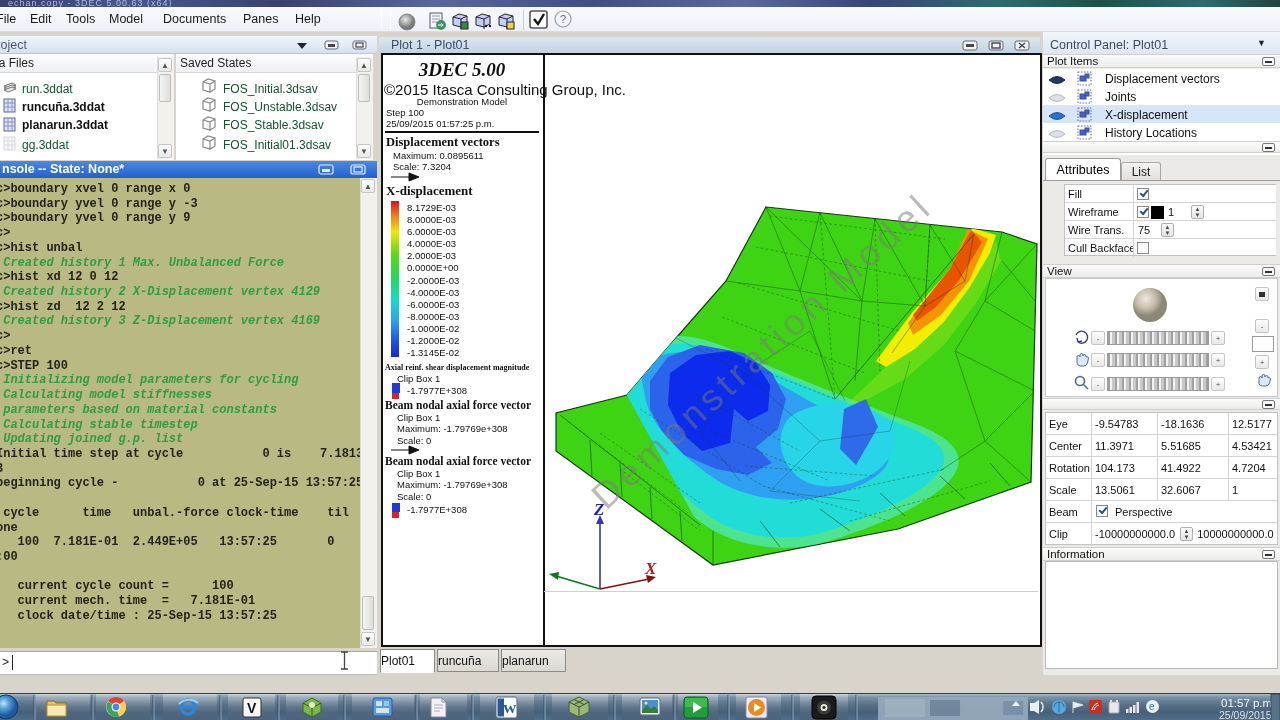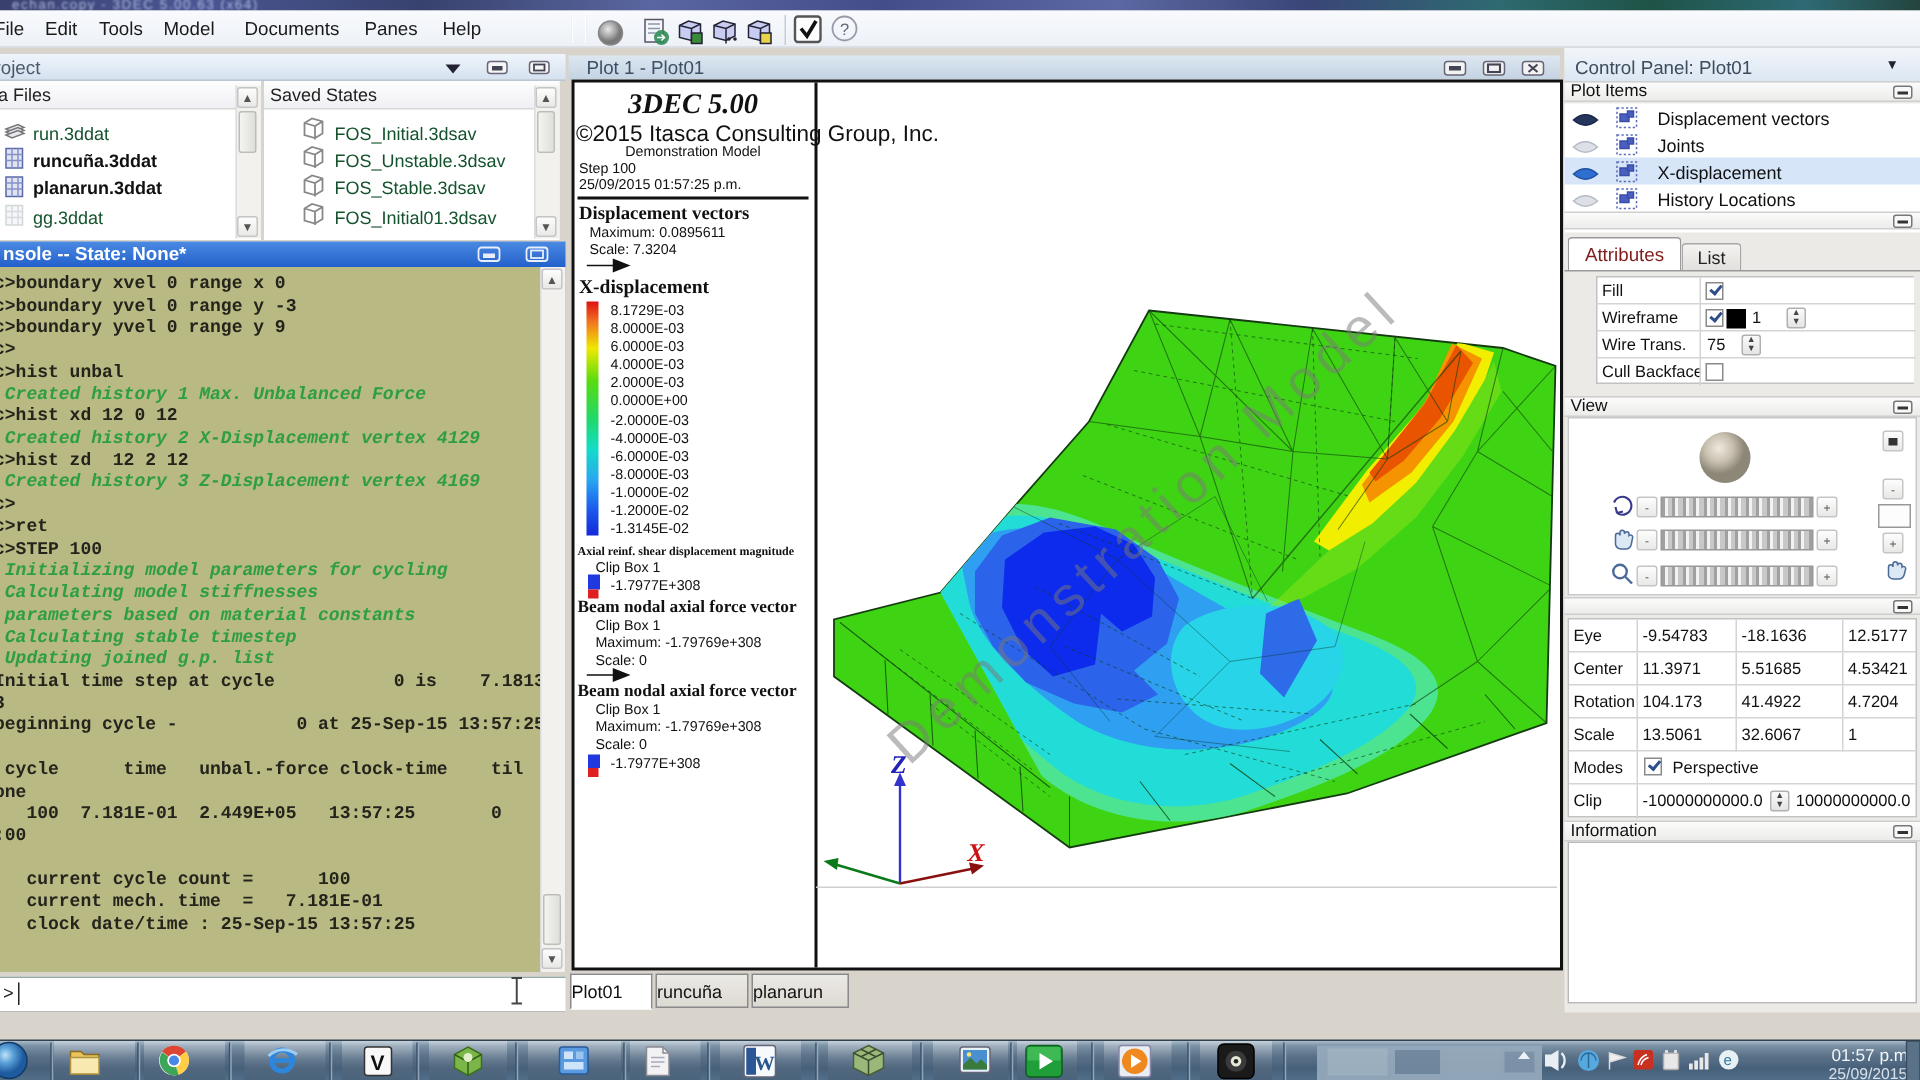--- a/index.html
+++ b/index.html
@@ -377,21 +377,21 @@
             </g>
         </g>
       </svg>
       <div class="cprow" style="left:62px;top:3px">Displacement vectors</div>
       <div class="cprow" style="left:62px;top:21px">Joints</div>
       <div class="cprow" style="left:62px;top:39px">X-displacement</div>
       <div class="cprow" style="left:62px;top:57px">History Locations</div>
     </div>
     <div class="sechdr" style="top:109px;height:12px">&nbsp;<span class="minbtn" style="right:5px;top:1px"></span></div>
     <div class="abs" style="left:0;top:123px;width:237px;height:110px;background:#eceae7">
-      <div class="abs" style="left:2px;top:3px;width:76px;height:22px;background:#fff;border:1px solid #9a9a9a;border-bottom:none;border-radius:3px 3px 0 0;font-size:12.5px;color:#7f1d1d;text-align:center;padding-top:4px">Attributes</div>
+      <div class="abs" style="left:2px;top:3px;width:76px;height:22px;background:#fff;border:1px solid #9a9a9a;border-bottom:none;border-radius:3px 3px 0 0;font-size:12.5px;color:#000000;text-align:center;padding-top:4px">Attributes</div>
       <div class="abs" style="left:78px;top:7px;width:40px;height:18px;background:linear-gradient(#f4f3f1,#e2e0dc);border:1px solid #a8a8a8;border-bottom:none;border-radius:3px 3px 0 0;font-size:12px;color:#222;text-align:center;padding-top:2px">List</div>
       <div class="abs" style="left:0;top:25px;width:237px;height:1px;background:#9a9a9a"></div>
       <div class="vtbl" style="left:21px;top:29px;width:212px;height:72px;border-right:none">
         <div class="vc" style="left:0;top:0;width:69px;height:18px">Fill</div>
           <div class="vc" style="left:69px;top:0;width:143px;height:18px;border-right:none"></div>
         <div class="vc" style="left:0;top:18px;width:69px;height:18px">Wireframe</div>
           <div class="vc" style="left:69px;top:18px;width:143px;height:18px;border-right:none"></div>
         <div class="vc" style="left:0;top:36px;width:69px;height:18px">Wire Trans.</div>
           <div class="vc" style="left:69px;top:36px;width:143px;height:18px;border-right:none"></div>
         <div class="vc" style="left:0;top:54px;width:69px;height:18px;border-bottom:none">Cull Backface</div>
@@ -458,21 +458,21 @@
       <div class="vc" style="left:112px;top:22px;width:71px;height:22px;padding-top:5px">5.51685</div>
       <div class="vc" style="left:183px;top:22px;width:48px;height:22px;padding-top:5px;border-right:none">4.53421</div>
       <div class="vc" style="left:0;top:44px;width:46px;height:22px;padding-top:5px">Rotation</div>
       <div class="vc" style="left:46px;top:44px;width:66px;height:22px;padding-top:5px">104.173</div>
       <div class="vc" style="left:112px;top:44px;width:71px;height:22px;padding-top:5px">41.4922</div>
       <div class="vc" style="left:183px;top:44px;width:48px;height:22px;padding-top:5px;border-right:none">4.7204</div>
       <div class="vc" style="left:0;top:66px;width:46px;height:22px;padding-top:5px">Scale</div>
       <div class="vc" style="left:46px;top:66px;width:66px;height:22px;padding-top:5px">13.5061</div>
       <div class="vc" style="left:112px;top:66px;width:71px;height:22px;padding-top:5px">32.6067</div>
       <div class="vc" style="left:183px;top:66px;width:48px;height:22px;padding-top:5px;border-right:none">1</div>
-      <div class="vc" style="left:0;top:88px;width:46px;height:22px;padding-top:5px">Modes</div>
+      <div class="vc" style="left:0;top:88px;width:46px;height:22px;padding-top:5px">Beam</div>
       <div class="vc" style="left:46px;top:88px;width:185px;height:22px;padding-top:5px;border-right:none"><span class="chk c" style="left:4px;top:4px"></span><span style="margin-left:20px">Perspective</span></div>
       <div class="vc" style="left:0;top:110px;width:46px;height:23px;padding-top:5px;border-bottom:none">Clip</div>
       <div class="vc" style="left:46px;top:110px;width:185px;height:23px;padding-top:5px;border-right:none;border-bottom:none">-10000000000.0<span class="spin" style="left:88px;top:4px">▲<br>▼</span><span style="margin-left:22px">10000000000.0</span></div>
     </div>
     <div class="sechdr" style="top:515px">Information<span class="minbtn" style="right:5px;top:2px"></span></div>
     <div class="abs" style="left:2px;top:529px;width:233px;height:108px;background:#fff;border:1px solid #b8b8b8"></div>
   </div>
 
   <div id="taskbar" class="abs">
     <svg width="1280" height="27">

